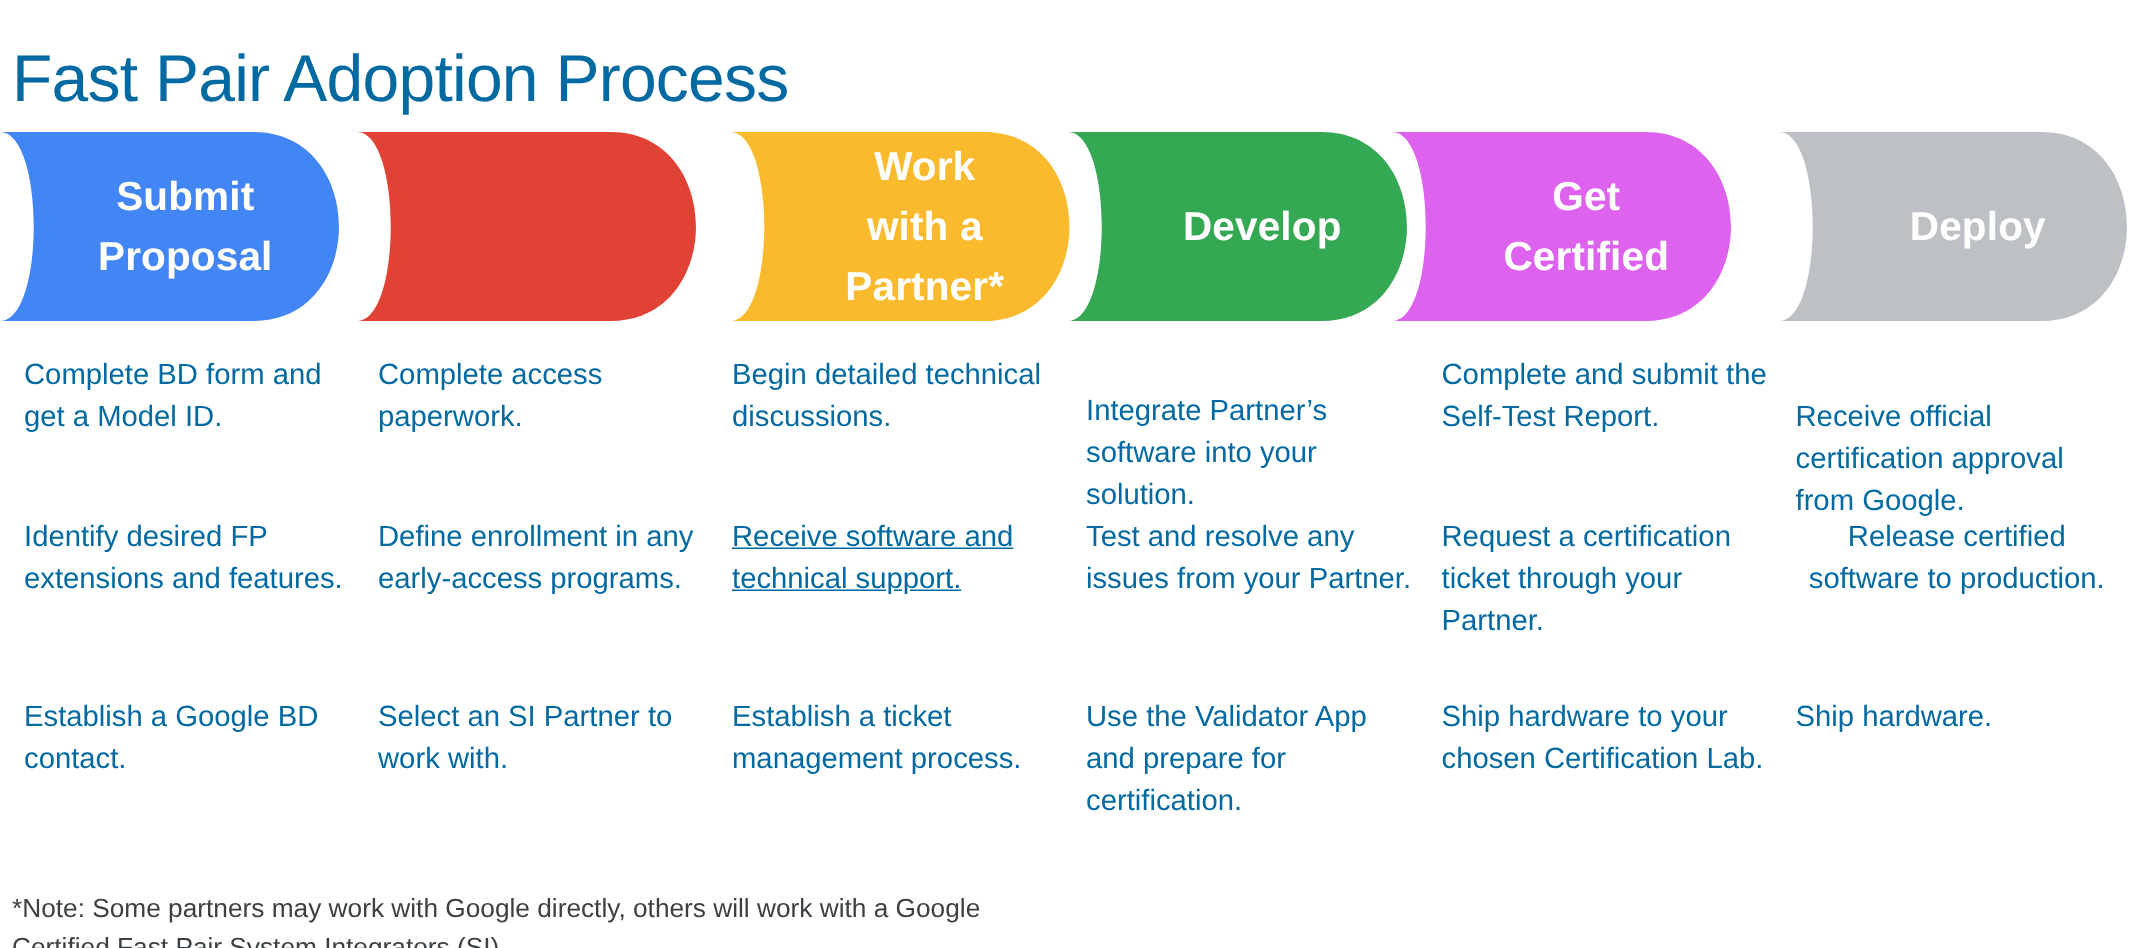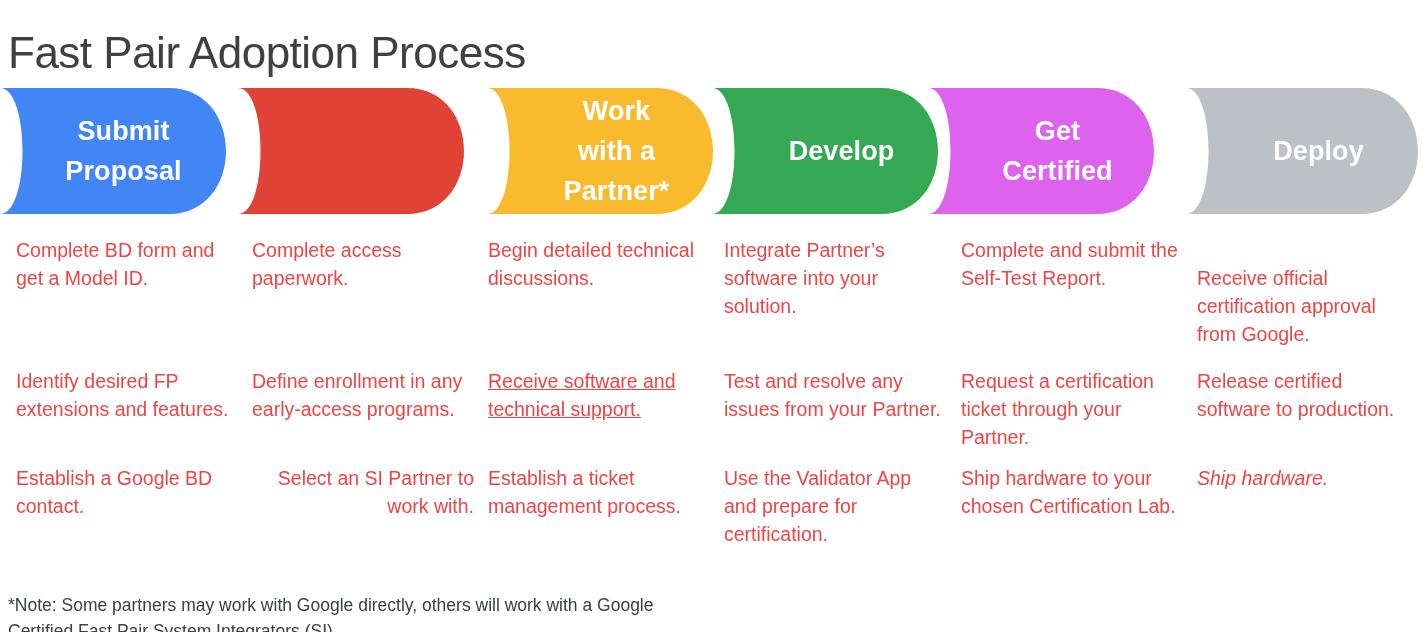--- a/index.html
+++ b/index.html
@@ -19,21 +19,21 @@
   }
 
   
   .page-title {
     position: absolute;
     left: 8px;
     top: -4px;
     font-size: 44px;
     font-weight: 400;
     letter-spacing: -0.5px;
-    color: #404040;
+    color: #0369a1;
     white-space: nowrap;
     line-height: 56px;
   }
 
   
   .chevron-band {
     position: absolute;
     left: 0;
     top: 88px;
     width: 1294px;
@@ -78,25 +78,25 @@
   }
   .column {
     position: absolute;
     top: 0;
     width: 228px;
   }
   .col-block {
     position: absolute;
     font-size: 19.5px;
     line-height: 28px;
-    color: #ef4444;
+    color: #0369a1;
     font-weight: 400;
   }
   .col-block.r0 { top: 0px; }
-  .col-block.r1 { top: 108px; margin-top: 23px; }
+  .col-block.r1 { top: 108px; }
   .col-block.r2 { top: 228px; }
 
   
   .footnote {
     position: absolute;
     left: 8px;
     top: 574px;
     width: 700px;
     font-size: 17.5px;
     line-height: 26px;
@@ -152,37 +152,37 @@
 
 <div class="columns" id="columns">
     <div class="column" style="left: 16px; width: 222px;">
       <div class="col-block r0" style="width: 222px;">Complete BD form and get a Model ID.</div>
       <div class="col-block r1" style="width: 222px;">Identify desired FP extensions and features.</div>
       <div class="col-block r2" style="width: 222px;">Establish a Google BD contact.</div>
     </div>
     <div class="column" style="left: 252px; width: 222px;">
       <div class="col-block r0" style="width: 222px;">Complete access paperwork.</div>
       <div class="col-block r1" style="width: 222px;">Define enrollment in any early-access programs.</div>
-      <div class="col-block r2" style="width: 222px; text-align: right;">Select an SI Partner to work with.</div>
+      <div class="col-block r2" style="width: 222px;">Select an SI Partner to work with.</div>
     </div>
     <div class="column" style="left: 488px; width: 222px;">
       <div class="col-block r0" style="width: 222px;">Begin detailed technical discussions.</div>
       <div class="col-block r1" style="width: 222px; text-decoration: underline;">Receive software and technical support.</div>
       <div class="col-block r2" style="width: 222px;">Establish a ticket management process.</div>
     </div>
     <div class="column" style="left: 724px; width: 222px;">
-      <div class="col-block r0" style="width: 222px;">Integrate Partner’s software into your solution.</div>
+      <div class="col-block r0" style="width: 222px; margin-top: 24px;">Integrate Partner’s software into your solution.</div>
       <div class="col-block r1" style="width: 222px;">Test and resolve any issues from your Partner.</div>
       <div class="col-block r2" style="width: 222px;">Use the Validator App and prepare for certification.</div>
     </div>
     <div class="column" style="left: 961px; width: 222px;">
       <div class="col-block r0" style="width: 222px;">Complete and submit the Self-Test Report.</div>
       <div class="col-block r1" style="width: 222px;">Request a certification ticket through your Partner.</div>
       <div class="col-block r2" style="width: 222px;">Ship hardware to your chosen Certification Lab.</div>
     </div>
     <div class="column" style="left: 1197px; width: 215px;">
       <div class="col-block r0" style="width: 215px; margin-top: 28px;">Receive official certification approval from Google.</div>
-      <div class="col-block r1" style="width: 215px;">Release certified software to production.</div>
-      <div class="col-block r2" style="width: 215px; font-style: italic;">Ship hardware.</div>
+      <div class="col-block r1" style="width: 215px; text-align: center;">Release certified software to production.</div>
+      <div class="col-block r2" style="width: 215px;">Ship hardware.</div>
     </div>
   </div>
 
 <p class="footnote">*Note: Some partners may work with Google directly, others will work with a Google Certified Fast Pair System Integrators (SI).</p>
 
 </body></html>

